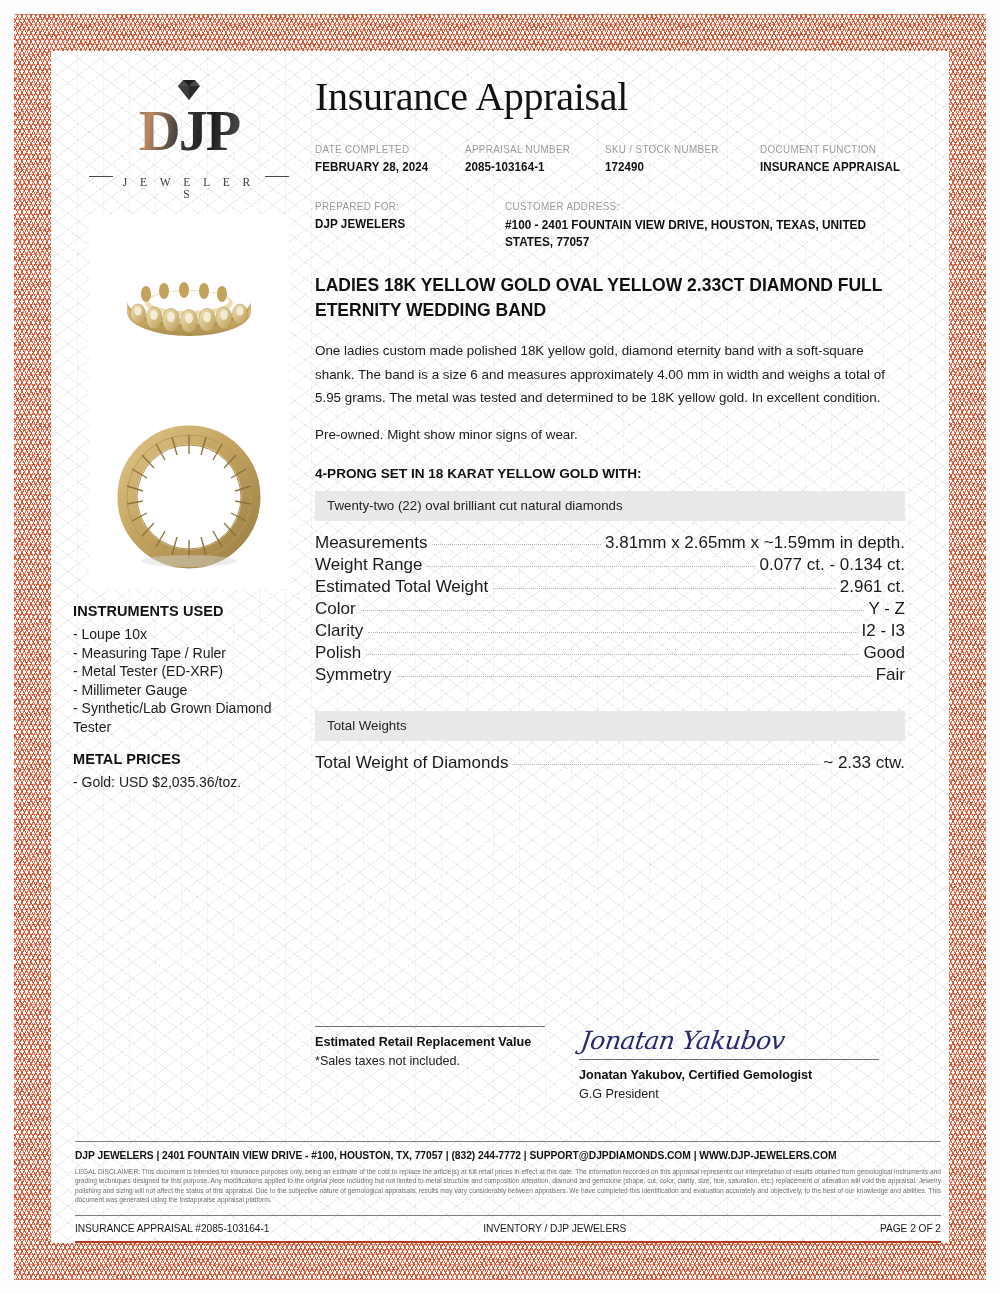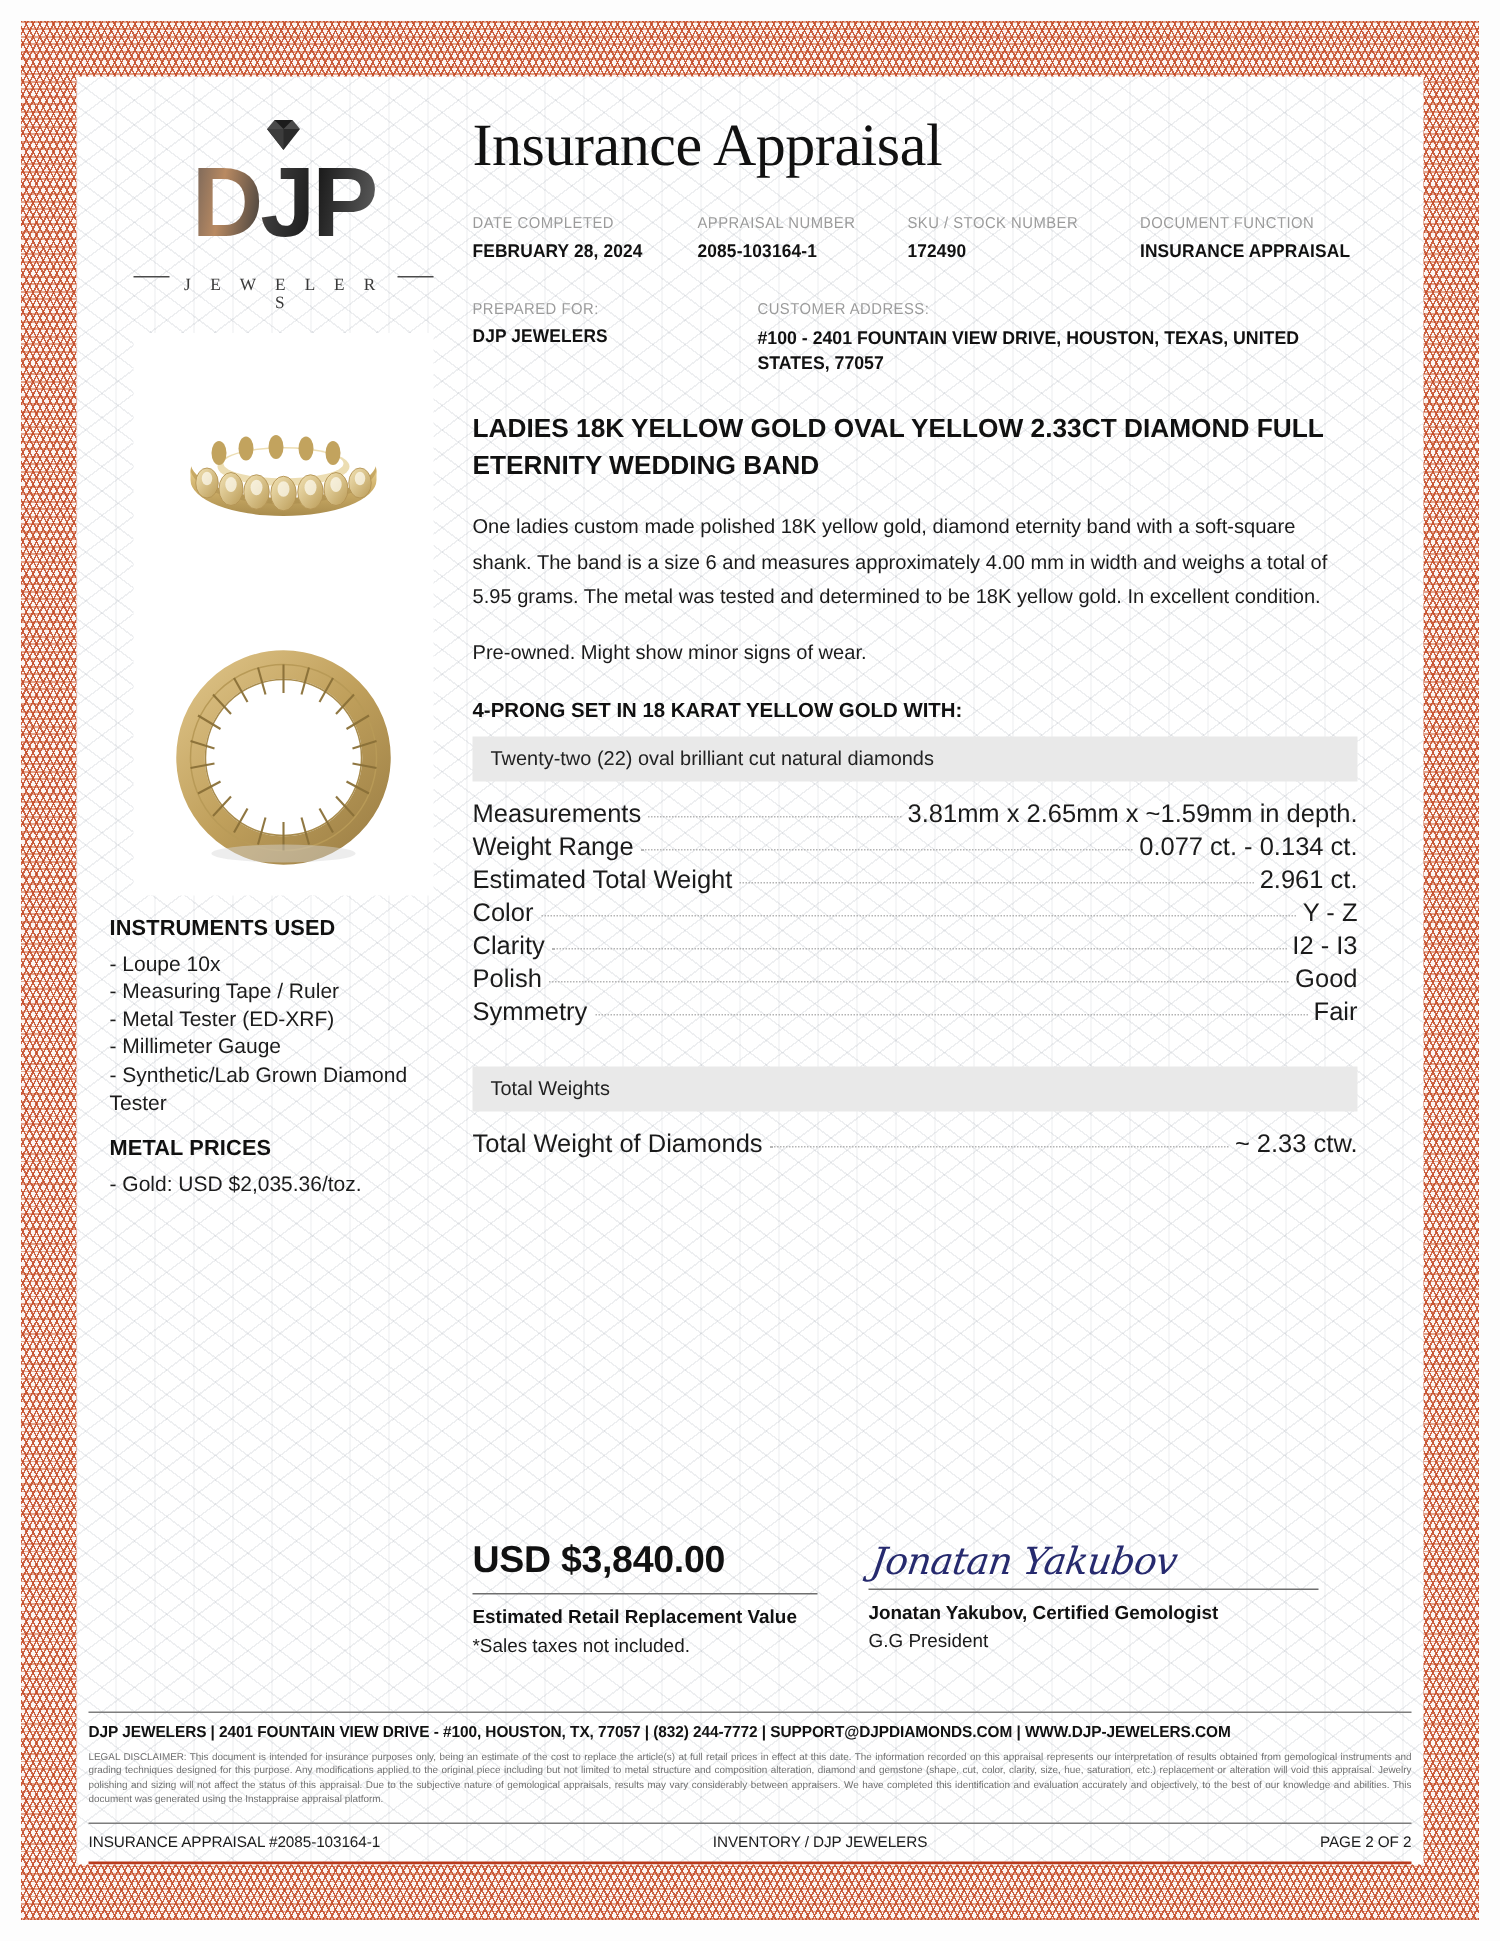--- a/index.html
+++ b/index.html
@@ -60,22 +60,22 @@
     position: absolute;
     left: 22px;
     top: 26px;
     width: 232px;
   }
 
   
   .logo-block { width: 200px; margin: 0 auto 14px auto; text-align: center; }
   .logo-diamond { height: 26px; display:flex; align-items:center; justify-content:center; }
   .logo-letters {
-    font-family: Liberation Sans, sans-serif;
-    font-size: 66px;
+    font-family: Liberation Serif, serif;
+    font-size: 58px;
     font-weight: 700;
     letter-spacing: -2px;
     line-height: 0.95;
     background: linear-gradient(100deg,#2f2f2f 0%,#6d6058 18%,#b98a62 30%,#3a3a3a 46%,#1d1d1d 60%,#555 78%,#2b2b2b 100%);
     -webkit-background-clip: text;
     background-clip: text;
     color: transparent;
     text-shadow: none;
   }
   .logo-sub {
@@ -249,21 +249,21 @@
     transform: skewX(-8deg);
     transform-origin: left bottom;
   }
   .rule-line { border-top: 1px solid #6e6e6e; margin-bottom: 8px; }
   .vs-bold { font-size: 12.6px; font-weight: 700; color: #111; margin-bottom: 5px; }
   .vs-reg { font-size: 12.6px; color: #1b1b1b; }
 
   
   .footer {
     position: absolute;
-    left: 0;
+    left: 16px;
     right: 0;
     bottom: 0;
     padding: 0 8px;
   }
   .footer-rule-top { border-top: 1px solid #7d7d7d; }
   .footer-contact {
     font-size: 10.6px;
     font-weight: 700;
     color: #111;
     letter-spacing: -0.05px;
@@ -515,21 +515,20 @@
             <span class="spec-label">Total Weight of Diamonds</span>
             <span class="spec-dots"></span>
             <span class="spec-value">~ 2.33 ctw.</span>
           </div>
         </div>
 
       </div>
 
       <div class="value-sig">
         <div class="vs-col">
-          <div class="price">USD $3,840.00</div>
           <div class="rule-line"></div>
           <div class="vs-bold">Estimated Retail Replacement Value</div>
           <div class="vs-reg">*Sales taxes not included.</div>
         </div>
         <div class="vs-col sig">
           <div class="sig-script">Jonatan Yakubov</div>
           <div class="rule-line"></div>
           <div class="vs-bold">Jonatan Yakubov, Certified Gemologist</div>
           <div class="vs-reg">G.G President</div>
         </div>

